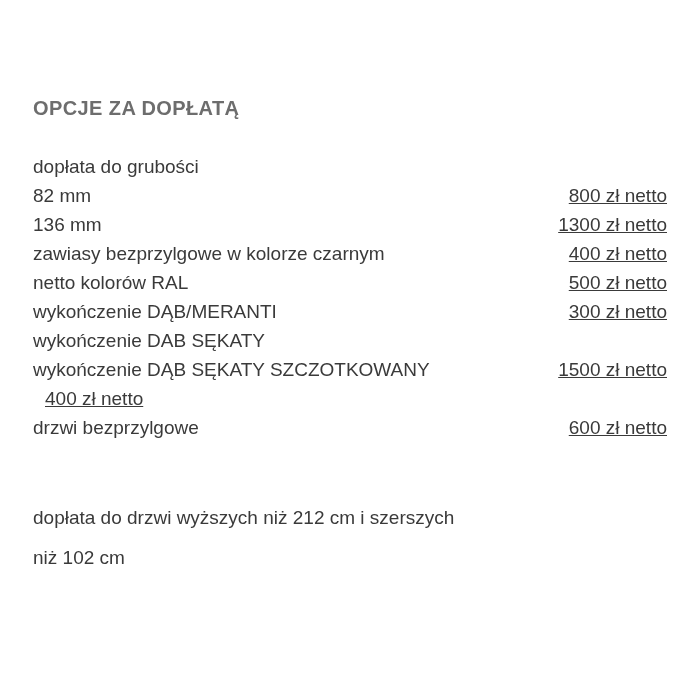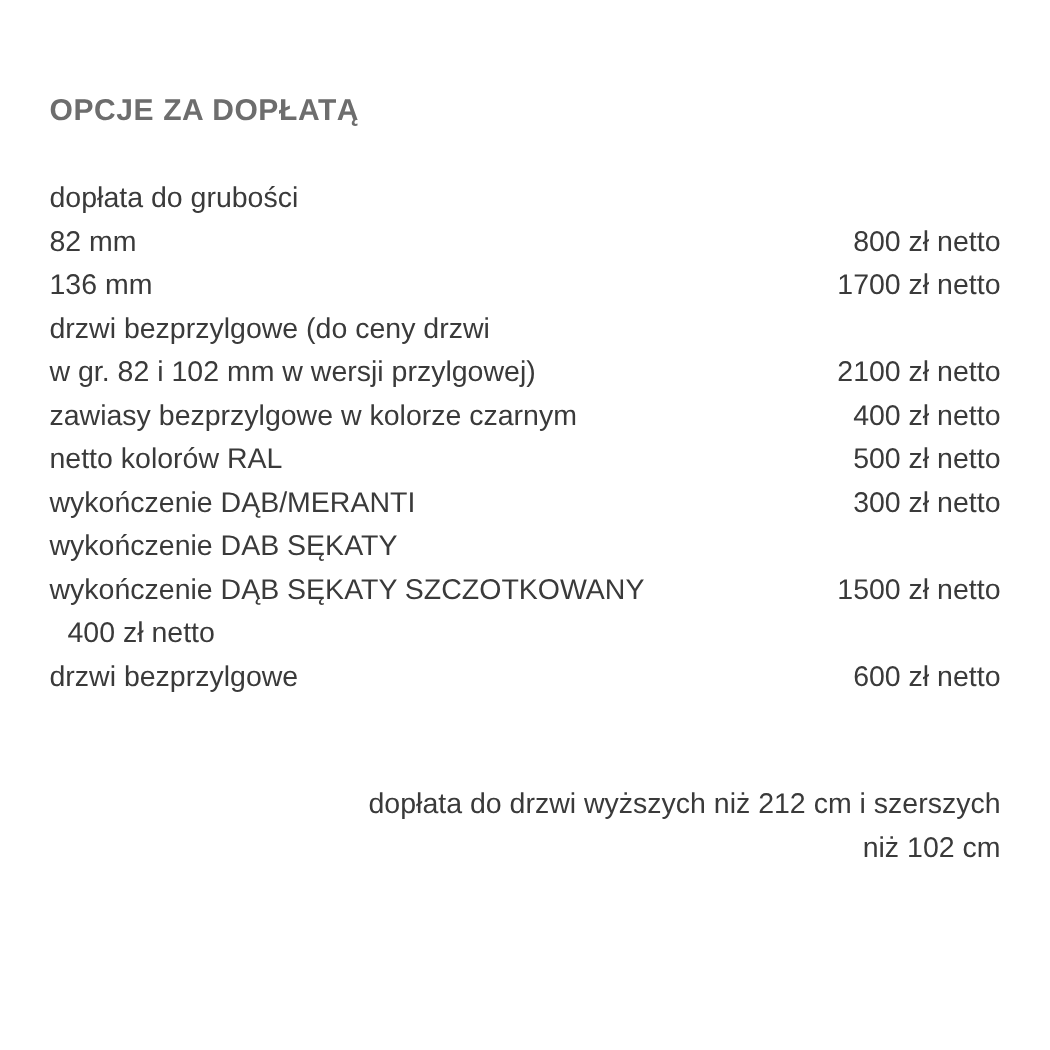--- a/index.html
+++ b/index.html
@@ -5,21 +5,21 @@
   html, body {
     margin: 0;
     padding: 0;
     background: #ffffff;
   }
   .page {
     position: relative;
     width: 700px;
     height: 700px;
     box-sizing: border-box;
-    padding: 60px 33px 0 33px;
+    padding: 94px 33px 0 33px;
     background: #ffffff;
     font-family: "Liberation Sans", sans-serif;
     color: #3a3a3a;
     overflow: hidden;
   }
   .title {
     margin: 0 0 29px 0;
     font-size: 20px;
     line-height: 29px;
     font-weight: 700;
@@ -38,27 +38,27 @@
   }
   .label {
     white-space: pre-line;
     text-align: left;
   }
   .price {
     white-space: nowrap;
     text-align: left;
     flex-shrink: 0;
     padding-left: 12px;
+    text-decoration: underline;
   }
   .footnote {
     margin-top: 56px;
     font-size: 19px;
-    line-height: 29px;
+    line-height: 40px;
     white-space: pre-line;
-    text-align: right;
   }
 </style>
 </head>
 <body>
 
 <div class="page">
 
   <h1 class="title">OPCJE ZA DOPŁATĄ</h1>
 
   <div class="price-table">
@@ -68,28 +68,23 @@
       <span class="price"></span>
     </div>
 
     <div class="row">
       <span class="label">82 mm</span>
       <span class="price">800 zł netto</span>
     </div>
 
     <div class="row">
       <span class="label">136 mm</span>
-      <span class="price">1700 zł netto</span>
+      <span class="price">1300 zł netto</span>
     </div>
 
-    <div class="row">
-      <span class="label">drzwi bezprzylgowe (do ceny drzwi
-w gr. 82 i 102 mm w wersji przylgowej)</span>
-      <span class="price">2100 zł netto</span>
-    </div>
 
     <div class="row">
       <span class="label">zawiasy bezprzylgowe w kolorze czarnym</span>
       <span class="price">400 zł netto</span>
     </div>
 
     <div class="row">
       <span class="label">netto kolorów RAL</span>
       <span class="price">500 zł netto</span>
     </div>

